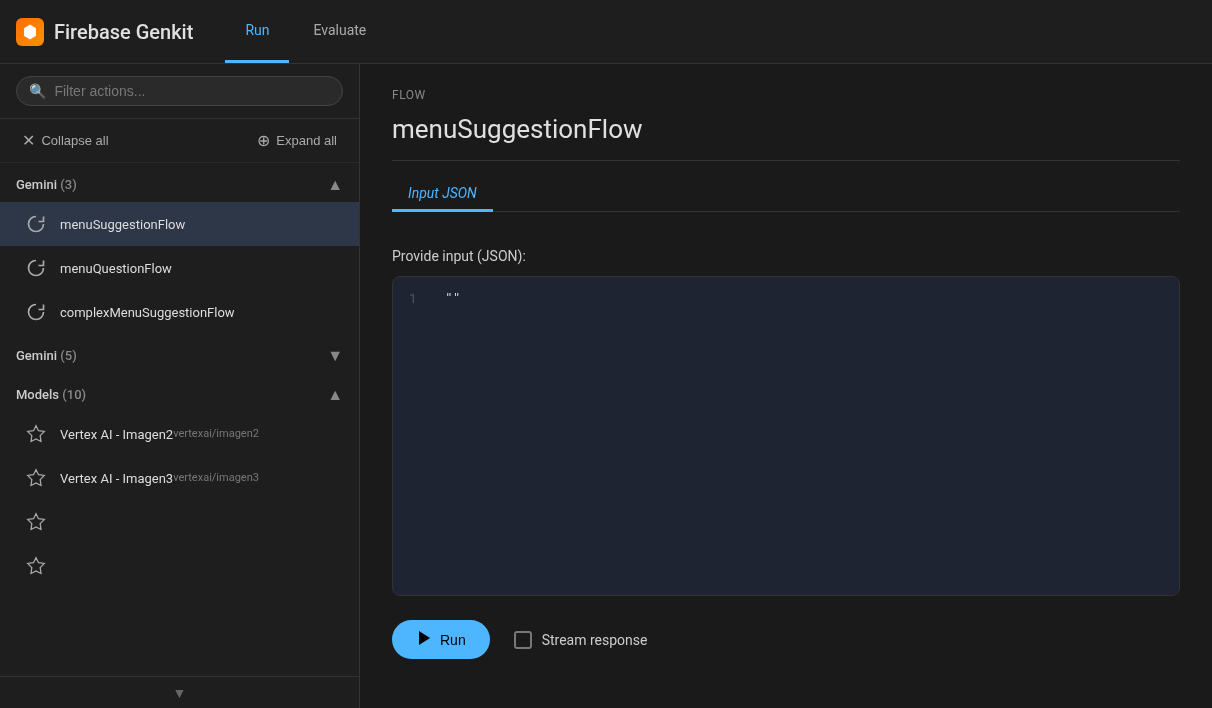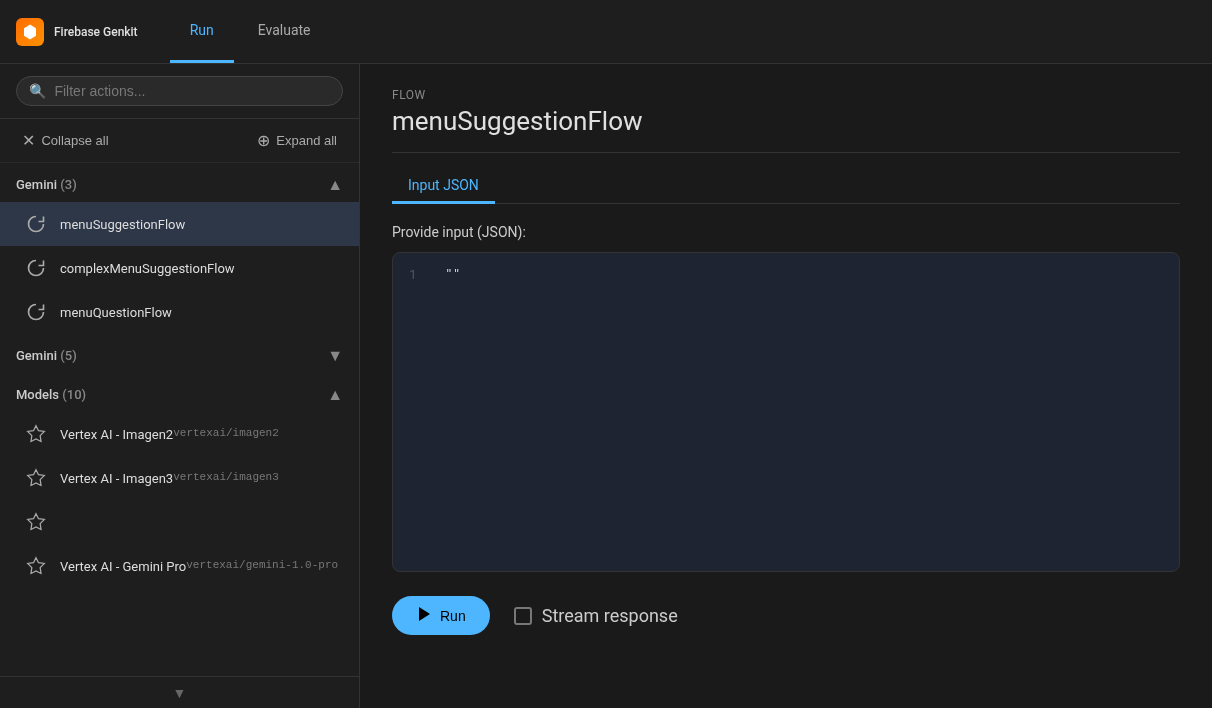--- a/index.html
+++ b/index.html
@@ -47,21 +47,21 @@
       align-items: center;
       justify-content: center;
     }
 
     .logo-icon svg {
       width: 18px;
       height: 18px;
     }
 
     .logo-text {
-      font-size: 12px;
+      font-size: 20px;
       font-weight: 500;
       color: #e0e0e0;
     }
 
     .nav-tabs {
       display: flex;
       align-items: center;
       height: 100%;
       gap: 4px;
     }
@@ -220,64 +220,64 @@
     }
 
     .item-label {
       font-size: 13px;
       color: #ddd;
     }
 
     .item-sublabel {
       font-size: 11px;
       color: #777;
-      font-family: Liberation Mono, monospace;
     }
 
     .item-info {
       display: flex;
       flex-direction: row;
     }
 
     
     .content-area {
       flex: 1;
       background-color: #1a1a1a;
       display: flex;
       flex-direction: column;
       overflow: hidden;
       padding: 24px 32px;
     }
 
     .flow-label {
       font-size: 12px;
       color: #888;
-      margin-bottom: 4px;
+      margin-bottom: 12px;
       text-transform: uppercase;
       letter-spacing: 0.5px;
     }
 
     .flow-title {
       font-size: 26px;
       font-weight: 400;
       color: #e0e0e0;
       margin-bottom: 16px;
     }
 
     .divider {
       border: none;
       border-top: 1px solid #333;
       margin-bottom: 16px;
     }
 
     .content-tabs {
       display: flex;
       gap: 0;
-      margin-bottom: 20px;
+      margin-bottom: 36px;
       border-bottom: 1px solid #333;
+      font-style: italic;
     }
 
     .content-tab {
       padding: 8px 16px;
       font-size: 14px;
       cursor: pointer;
       color: #aaa;
       border-bottom: 3px solid transparent;
       margin-bottom: -1px;
     }
@@ -362,21 +362,21 @@
       width: 18px;
       height: 18px;
       border: 2px solid #777;
       border-radius: 3px;
       background: transparent;
       display: inline-block;
       flex-shrink: 0;
     }
 
     .stream-label {
-      font-size: 18px;
+      font-size: 14px;
       color: #ccc;
       text-align: center;
     }
 
     
     .sidebar-bottom-arrow {
       height: 32px;
       display: flex;
       align-items: center;
       justify-content: center;
@@ -451,31 +451,31 @@
           <span class="item-label">menuSuggestionFlow</span>
         </div>
 
         <div class="sidebar-item">
           <span class="item-icon">
             <svg width="20" height="20" viewBox="0 0 24 24" fill="none" stroke="#aaa" stroke-width="2">
               <path d="M21 12a9 9 0 1 1-9-9"></path>
               <path d="M21 3v6h-6"></path>
             </svg>
           </span>
-          <span class="item-label">complexMenuSuggestionFlow</span>
+          <span class="item-label">menuQuestionFlow</span>
         </div>
 
         <div class="sidebar-item">
           <span class="item-icon">
             <svg width="20" height="20" viewBox="0 0 24 24" fill="none" stroke="#aaa" stroke-width="2">
               <path d="M21 12a9 9 0 1 1-9-9"></path>
               <path d="M21 3v6h-6"></path>
             </svg>
           </span>
-          <span class="item-label">menuQuestionFlow</span>
+          <span class="item-label">complexMenuSuggestionFlow</span>
         </div>
       </div>
 
       <div class="section-header">
         <span class="section-title">
           <span>Gemini</span>
           <span class="section-count"> (5)</span>
         </span>
         <span class="chevron-icon">▼</span>
       </div>
@@ -521,24 +521,20 @@
             </svg>
           </span>
         </div>
 
         <div class="sidebar-item">
           <span class="item-icon">
             <svg width="20" height="20" viewBox="0 0 24 24" fill="none" stroke="#aaa" stroke-width="1.5">
               <polygon points="12,2 15,8 22,9 17,14 18,21 12,18 6,21 7,14 2,9 9,8"></polygon>
             </svg>
           </span>
-          <div class="item-info">
-            <span class="item-label">Vertex AI - Gemini Pro</span>
-            <span class="item-sublabel">vertexai/gemini-1.0-pro</span>
-          </div>
         </div>
       </div>
 
     </div>
 
     <div class="sidebar-bottom-arrow">
       <span>▼</span>
     </div>
   </aside>
 

